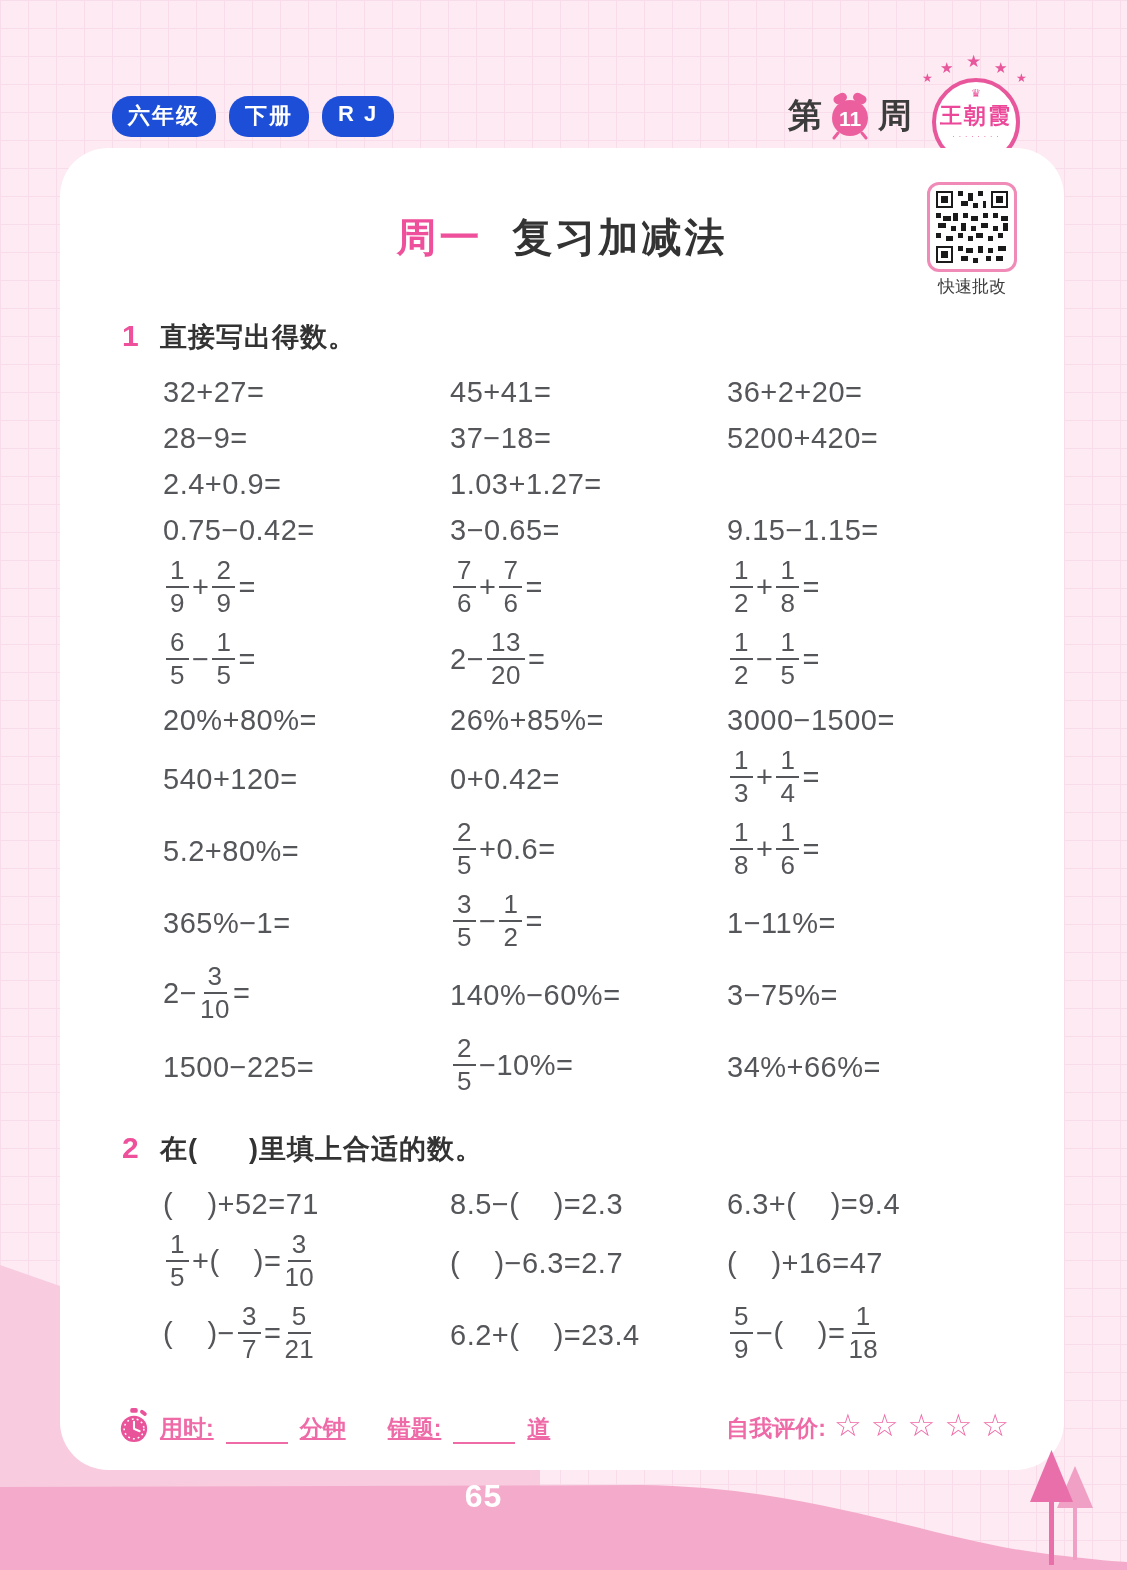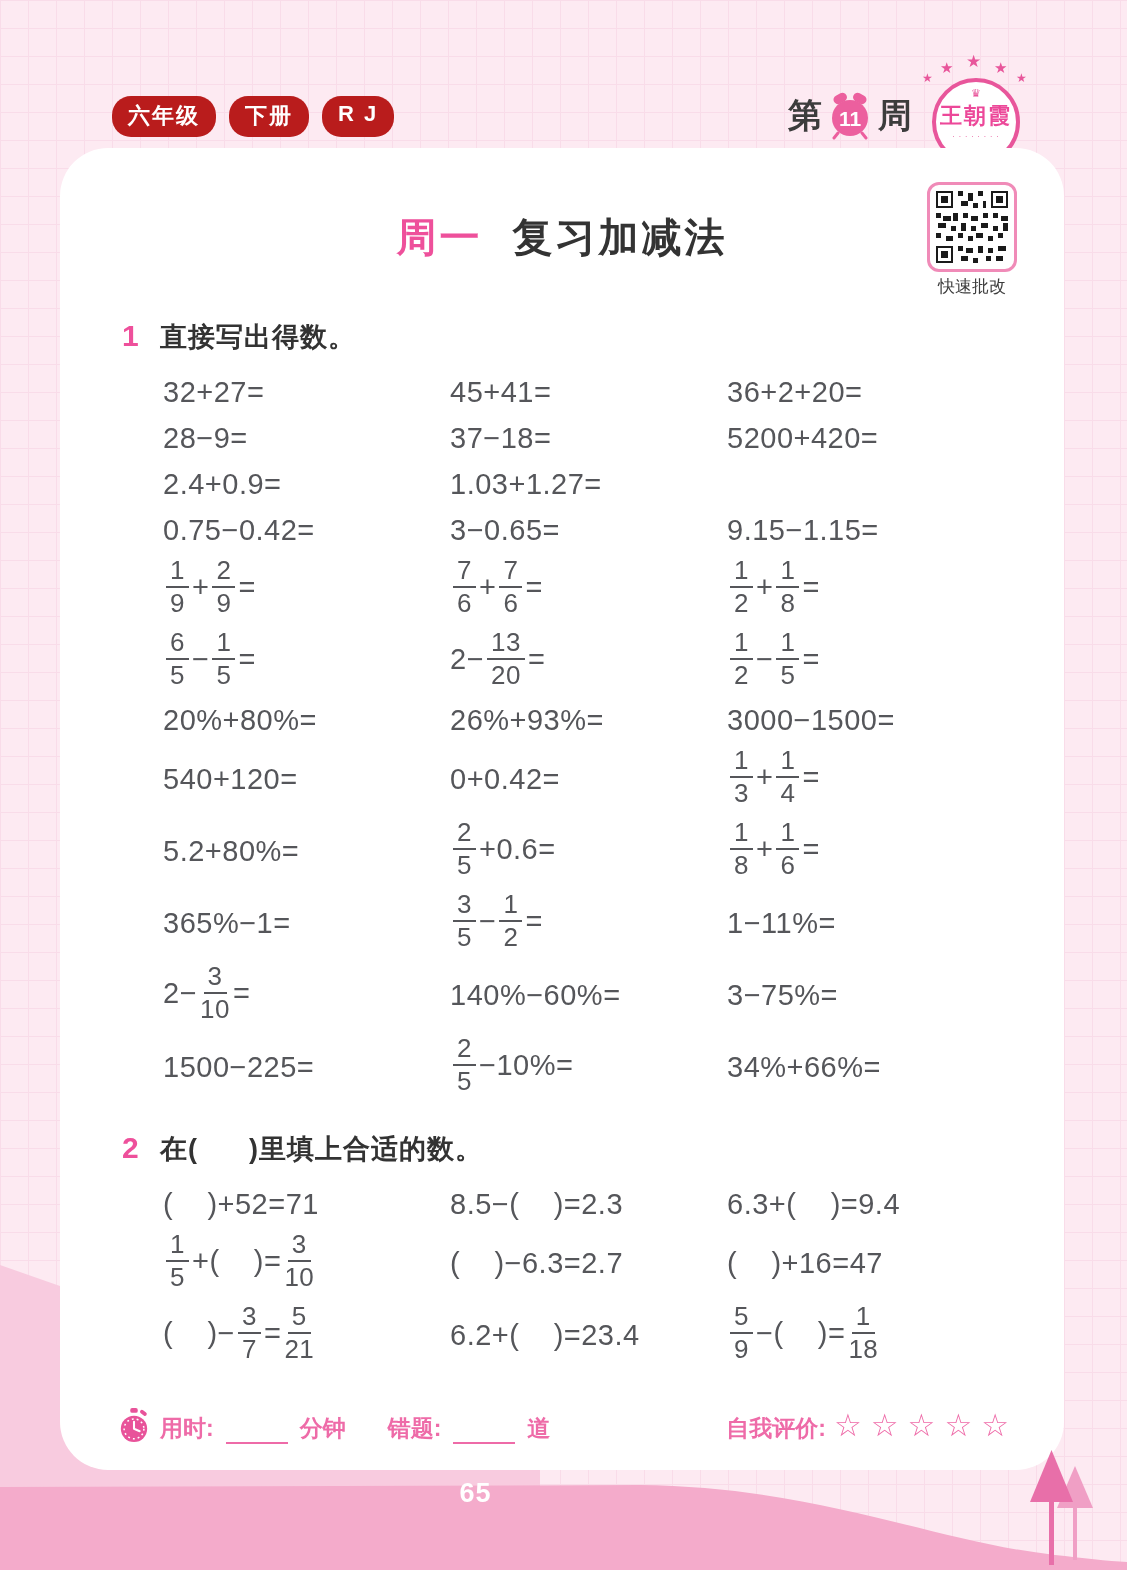--- a/index.html
+++ b/index.html
@@ -19,28 +19,28 @@
   }
   
   .deco-diag{
     position:absolute;left:0;top:1265px;width:540px;height:305px;z-index:1;
     background:#f8cbdf;
     clip-path:polygon(0 0,100% 62%,100% 100%,0 100%);
   }
   .band{position:absolute;left:0;top:1435px;z-index:3;}
   .trees{position:absolute;right:22px;top:1448px;z-index:4;}
   .page-num{
-    position:absolute;top:1478px;left:8px;width:935px;text-align:center;
-    color:#ffffff;font-size:27px;font-weight:bold;z-index:5;letter-spacing:1px;
+    position:absolute;top:1478px;left:16px;width:935px;text-align:center;
+    color:#ffffff;font-size:32px;font-weight:bold;z-index:5;letter-spacing:1px;
   }
 
   
   .badges{position:absolute;left:112px;top:96px;display:flex;gap:13px;z-index:2;}
   .badge{
-    background:#b91c1c;color:#fff;font-weight:bold;font-size:22px;
+    background:#1d4ed8;color:#fff;font-weight:bold;font-size:22px;
     padding:5px 16px 6px;border-radius:19px;letter-spacing:2px;
   }
   .week{
     position:absolute;left:788px;top:92px;display:flex;align-items:center;gap:4px;
     font-size:34px;font-weight:bold;color:#3c3c3c;z-index:2;
   }
   .logo{position:absolute;left:922px;top:58px;width:110px;height:122px;z-index:2;}
   .logo-star{position:absolute;color:#e8569b;line-height:1;}
   .logo-circle{
     position:absolute;left:10px;top:20px;width:80px;height:80px;border-radius:50%;
@@ -88,21 +88,21 @@
     margin:0 3px;line-height:1;position:relative;top:-3px;
   }
   .frac .fn{font-size:26px;padding:0 4px 3px;border-bottom:2px solid #55565a;}
   .frac .fd{font-size:26px;padding-top:2px;}
 
   .card-footer{
     position:absolute;left:58px;right:46px;bottom:26px;display:flex;
     justify-content:space-between;align-items:flex-end;
     color:#ee6ba8;font-size:23px;font-weight:bold;
   }
-  .f-left{display:flex;align-items:flex-end;gap:8px;}
+  .f-left{display:flex;align-items:flex-end;gap:8px;text-decoration:underline;}
   .f-left svg{margin-right:2px;}
   .blank{display:inline-block;width:62px;border-bottom:2px solid #ee6ba8;height:22px;margin:0 4px;}
   .f-gap{width:26px;display:inline-block;}
   .rating{display:flex;align-items:flex-end;gap:8px;}
   .stars{font-size:31px;letter-spacing:9px;font-weight:normal;}
 </style>
 </head>
 <body>
 
 <div class="grid-bg"></div>
@@ -233,21 +233,21 @@
         <div class="pcell"><span class="frac"><span class="fn">7</span><span class="fd">6</span></span>+<span class="frac"><span class="fn">7</span><span class="fd">6</span></span>=</div>
         <div class="pcell"><span class="frac"><span class="fn">1</span><span class="fd">2</span></span>+<span class="frac"><span class="fn">1</span><span class="fd">8</span></span>=</div>
       </div>
       <div class="prow tall">
         <div class="pcell"><span class="frac"><span class="fn">6</span><span class="fd">5</span></span>−<span class="frac"><span class="fn">1</span><span class="fd">5</span></span>=</div>
         <div class="pcell">2−<span class="frac"><span class="fn">13</span><span class="fd">20</span></span>=</div>
         <div class="pcell"><span class="frac"><span class="fn">1</span><span class="fd">2</span></span>−<span class="frac"><span class="fn">1</span><span class="fd">5</span></span>=</div>
       </div>
       <div class="prow">
         <div class="pcell">20%+80%=</div>
-        <div class="pcell">26%+93%=</div>
+        <div class="pcell">26%+85%=</div>
         <div class="pcell">3000−1500=</div>
       </div>
       <div class="prow tall">
         <div class="pcell">540+120=</div>
         <div class="pcell">0+0.42=</div>
         <div class="pcell"><span class="frac"><span class="fn">1</span><span class="fd">3</span></span>+<span class="frac"><span class="fn">1</span><span class="fd">4</span></span>=</div>
       </div>
       <div class="prow tall">
         <div class="pcell">5.2+80%=</div>
         <div class="pcell"><span class="frac"><span class="fn">2</span><span class="fd">5</span></span>+0.6=</div>

